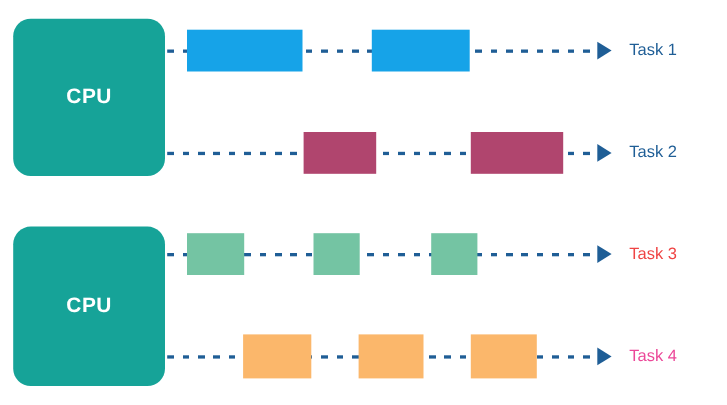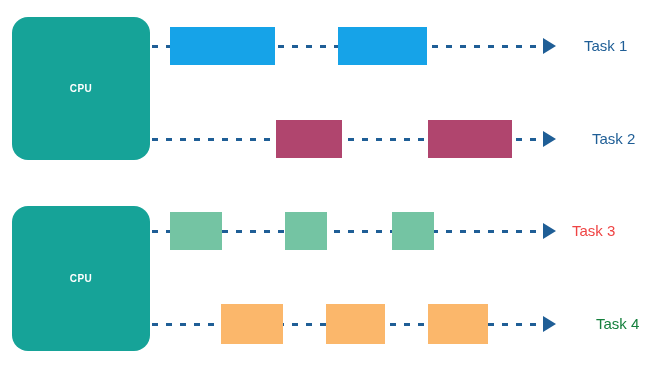--- a/index.html
+++ b/index.html
@@ -18,21 +18,21 @@
   }
   .cpu-box {
     position: absolute;
     border-radius: 16px;
     display: flex;
     align-items: center;
     justify-content: center;
   }
   .cpu-label {
     color: #ffffff;
-    font-size: 10px;
+    font-size: 19px;
     font-weight: bold;
     letter-spacing: 0.4px;
     font-family: "Liberation Sans", sans-serif;
   }
   .lane {
     position: absolute;
     height: 0;
   }
   .dash-line {
     position: absolute;
@@ -75,42 +75,42 @@
 
   <div class="cpu-box" id="cpu-box-1" style="left: 12px; top: 206px; width: 138px; height: 145px; background: rgb(22, 163, 152);">
     <span class="cpu-label">CPU</span>
   </div>
 
   <div class="lane" id="lane-0">
     <div class="dash-line" id="lane-0-line" style="left: 152px; top: 45px; width: 391px;"></div>
     <div class="block" id="lane-0-block-0" style="left: 170px; top: 27px; width: 105px; height: 38px; background: rgb(22, 163, 232);"></div>
     <div class="block" id="lane-0-block-1" style="left: 338px; top: 27px; width: 89px; height: 38px; background: rgb(22, 163, 232);"></div>
     <div class="arrow-head" id="lane-0-arrow" style="left: 543px; top: 38px; border-left-color: rgb(31, 94, 150);"></div>
-    <div class="task-label" id="lane-0-label" style="left: 572px; top: 37px; color: rgb(31, 94, 150); margin-left: 12px;">Task 1</div>
+    <div class="task-label" id="lane-0-label" style="left: 572px; top: 37px; color: rgb(31, 94, 150);">Task 1</div>
   </div>
 
   <div class="lane" id="lane-1">
     <div class="dash-line" id="lane-1-line" style="left: 152px; top: 138px; width: 391px;"></div>
     <div class="block" id="lane-1-block-0" style="left: 276px; top: 120px; width: 66px; height: 38px; background: rgb(176, 69, 110);"></div>
     <div class="block" id="lane-1-block-1" style="left: 428px; top: 120px; width: 84px; height: 38px; background: rgb(176, 69, 110);"></div>
     <div class="arrow-head" id="lane-1-arrow" style="left: 543px; top: 131px; border-left-color: rgb(31, 94, 150);"></div>
-    <div class="task-label" id="lane-1-label" style="left: 572px; top: 130px; color: rgb(31, 94, 150); margin-left: 20px;">Task 2</div>
+    <div class="task-label" id="lane-1-label" style="left: 572px; top: 130px; color: rgb(31, 94, 150);">Task 2</div>
   </div>
 
   <div class="lane" id="lane-2">
     <div class="dash-line" id="lane-2-line" style="left: 152px; top: 230px; width: 391px;"></div>
     <div class="block" id="lane-2-block-0" style="left: 170px; top: 212px; width: 52px; height: 38px; background: rgb(116, 196, 163);"></div>
     <div class="block" id="lane-2-block-1" style="left: 285px; top: 212px; width: 42px; height: 38px; background: rgb(116, 196, 163);"></div>
     <div class="block" id="lane-2-block-2" style="left: 392px; top: 212px; width: 42px; height: 38px; background: rgb(116, 196, 163);"></div>
     <div class="arrow-head" id="lane-2-arrow" style="left: 543px; top: 223px; border-left-color: rgb(31, 94, 150);"></div>
     <div class="task-label" id="lane-2-label" style="left: 572px; top: 222px; color: #ef4444;">Task 3</div>
   </div>
 
   <div class="lane" id="lane-3">
     <div class="dash-line" id="lane-3-line" style="left: 152px; top: 323px; width: 391px;"></div>
     <div class="block" id="lane-3-block-0" style="left: 221px; top: 304px; width: 62px; height: 40px; background: rgb(251, 183, 107);"></div>
     <div class="block" id="lane-3-block-1" style="left: 326px; top: 304px; width: 59px; height: 40px; background: rgb(251, 183, 107);"></div>
     <div class="block" id="lane-3-block-2" style="left: 428px; top: 304px; width: 60px; height: 40px; background: rgb(251, 183, 107);"></div>
     <div class="arrow-head" id="lane-3-arrow" style="left: 543px; top: 316px; border-left-color: rgb(31, 94, 150);"></div>
-    <div class="task-label" id="lane-3-label" style="left: 596px; top: 315px; color: #15803d; text-align: right;">Task 4</div>
+    <div class="task-label" id="lane-3-label" style="left: 572px; top: 315px; color: #ec4899; text-align: right;">Task 4</div>
   </div>
 
 </div>
 
 </body></html>

